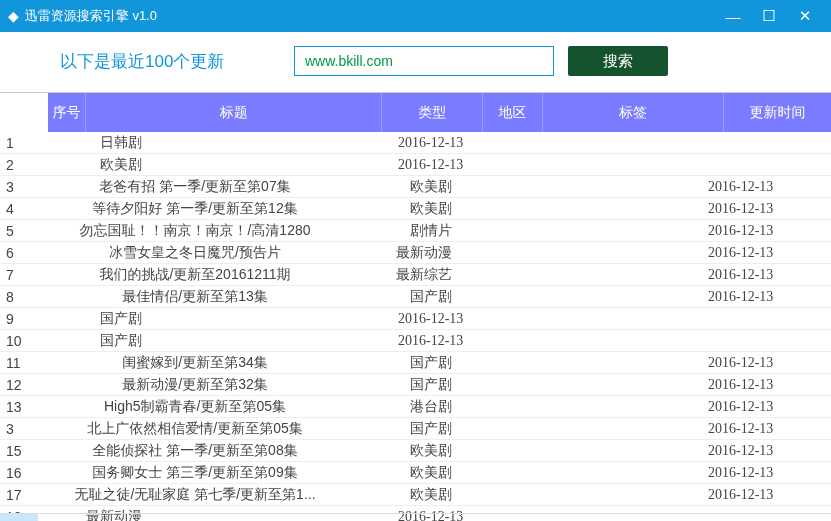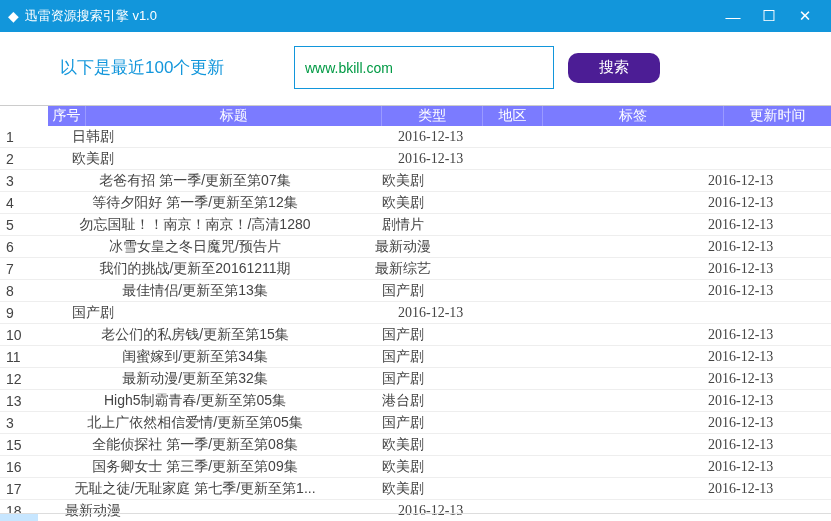--- a/index.html
+++ b/index.html
@@ -3,38 +3,38 @@
 <meta charset="utf-8">
 <style>
 * { box-sizing: border-box; margin: 0; padding: 0; }
 body { font-family: "Microsoft YaHei", sans-serif; background: #fff; width: 831px; height: 521px; overflow: hidden; position: relative; }
 .titlebar { background: #1296db; color: #fff; height: 32px; display: flex; align-items: center; padding: 0 8px; font-size: 13px; }
 .titlebar .title-icon { margin-right: 6px; font-size: 14px; }
 .titlebar .spacer { flex: 1; }
 .titlebar .win-btn { width: 36px; text-align: center; font-size: 15px; cursor: pointer; color: #fff; }
 .toolbar { display: flex; align-items: center; padding: 14px 16px 16px; gap: 14px; }
 .update-label { color: #1296db; font-size: 17px; padding-left: 44px; width: 264px; }
-.search-input { border: 1px solid #1296db; height: 43px; width: 260px; padding: 0 10px; font-size: 14px; color: #009a44; outline: none; }
-.search-btn { background: #4c1d95; color: #fff; border: none; height: 30px; width: 92px; font-size: 15px; cursor: pointer; border-radius: 10px; }
+.search-input { border: 1px solid #1296db; height: 30px; width: 260px; padding: 0 10px; font-size: 14px; color: #009a44; outline: none; }
+.search-btn { background: #14532d; color: #fff; border: none; height: 30px; width: 100px; font-size: 15px; cursor: pointer; border-radius: 2px; }
 .table-wrap { border-top: 1px solid #ccc; }
-.thead { display: flex; background: #7b7bff; color: #fff; font-size: 14px; height: 20px; align-items: center; margin-left: 48px; }
+.thead { display: flex; background: #7b7bff; color: #fff; font-size: 14px; height: 39px; align-items: center; margin-left: 48px; }
 .thead > div { text-align: center; border-right: 1px solid #9a9aff; height: 100%; display: flex; align-items: center; justify-content: center; }
 .thead > div:last-child { border-right: none; }
 .c-idx { width: 40px; }
 .c-title { width: 310px; }
 .c-type { width: 106px; }
 .c-region { width: 62px; }
 .c-tag { width: 190px; }
 .c-time { width: 112px; }
 .tbody { height: 404px; overflow-y: auto; }
 .row { display: flex; font-size: 14px; color: #444; height: 22px; align-items: center; border-bottom: 1px solid #eee; }
 .row > div { overflow: hidden; white-space: nowrap; text-overflow: ellipsis; padding: 0 4px; }
 .row .c-idx { text-align: left; padding-left: 6px; }
 .row .c-title { text-align: center; }
-.row .c-type { text-align: center; }
+.row .c-type { text-align: right; }
 .row .c-time { text-align: left; padding: 0; font-family: Liberation Serif, serif; }
 .arrow { position: absolute; pointer-events: none; z-index: 10; }
 .status-bar { position: absolute; bottom: 0; left: 0; right: 0; height: 8px; display: flex; }
 .status-bar span { flex: 1; border-top: 1px solid #ddd; }
 .status-bar span:first-child { flex: 0 0 38px; background: #c7e6ff; }
 </style>
 </head>
 <body>
 
 <div class="titlebar">
@@ -126,21 +126,20 @@
       </div>
       <div class="row">
         <div class="c-idx">9</div>
         <div class="c-type">国产剧</div>
         <div class="c-region"></div>
         <div class="c-tag"></div>
         <div class="c-time">2016-12-13</div>
       </div>
       <div class="row">
         <div class="c-idx">10</div>
-        <div class="c-title">老公们的私房钱/更新至第15集</div>
         <div class="c-type">国产剧</div>
         <div class="c-region"></div>
         <div class="c-tag"></div>
         <div class="c-time">2016-12-13</div>
       </div>
       <div class="row">
         <div class="c-idx">11</div>
         <div class="c-title">闺蜜嫁到/更新至第34集</div>
         <div class="c-type">国产剧</div>
         <div class="c-region"></div>

